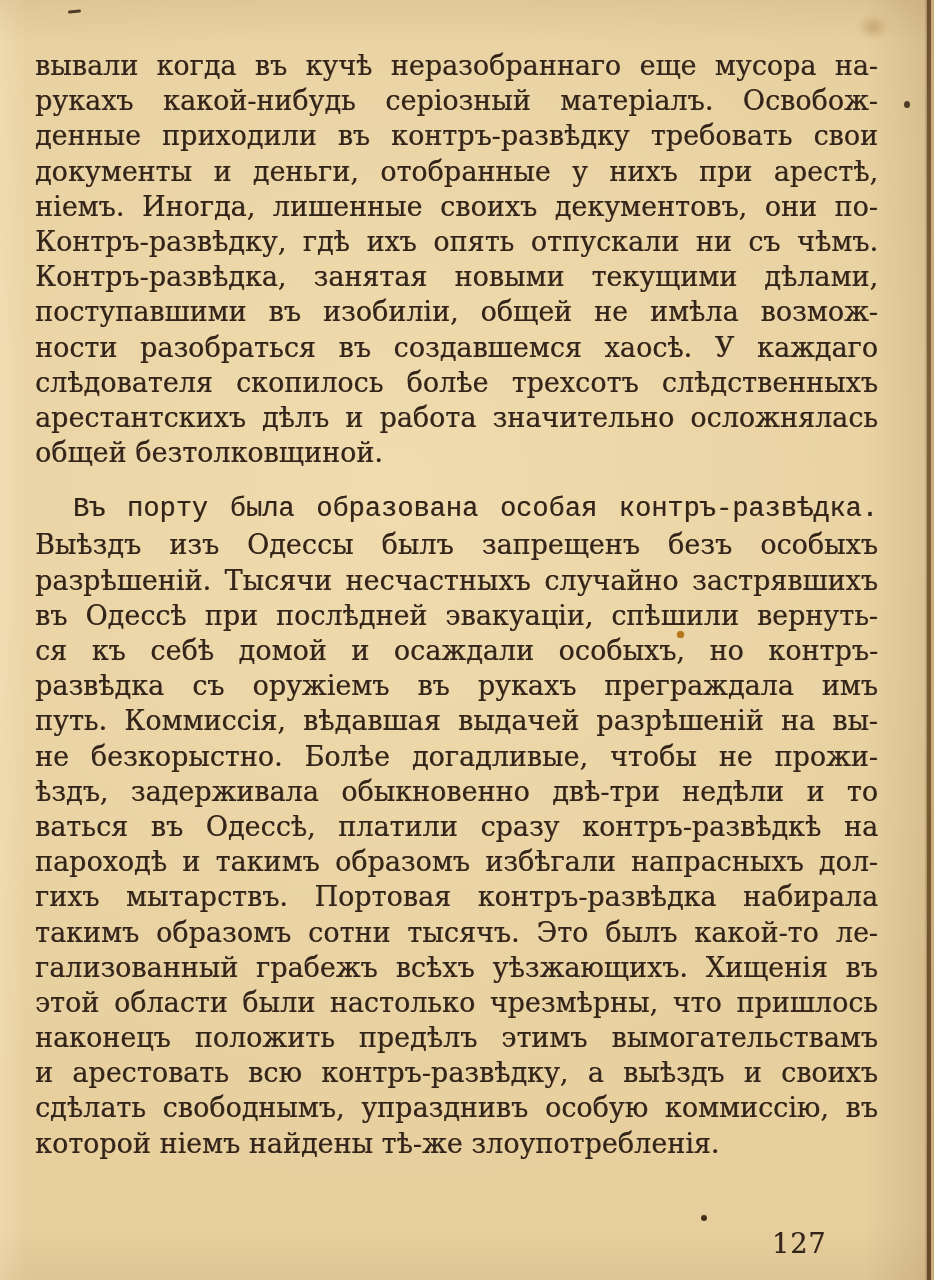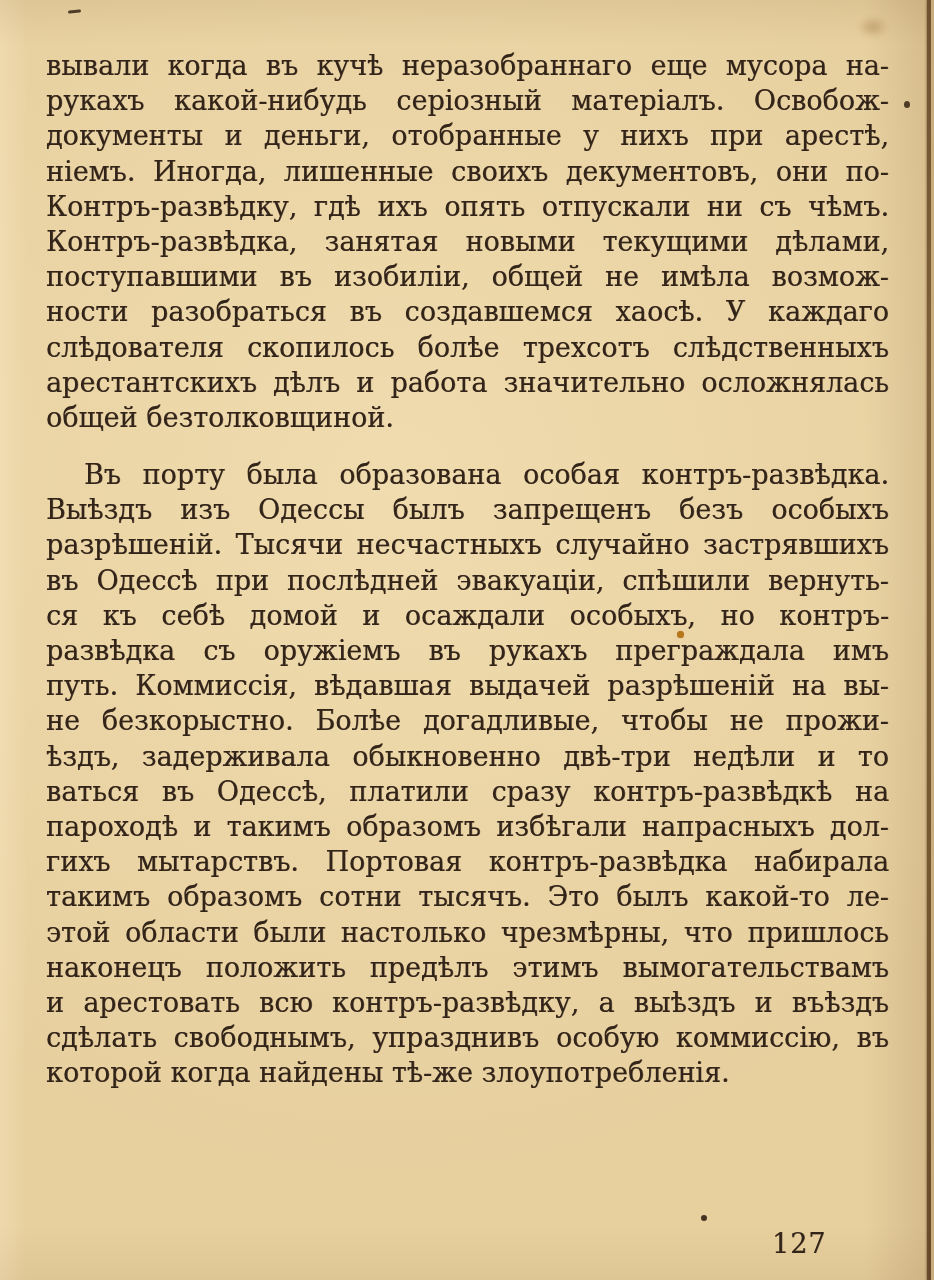--- a/index.html
+++ b/index.html
@@ -23,21 +23,21 @@
   }
 
   .page {
     position: absolute;
     inset: 0;
   }
 
   
   .text-block {
     position: absolute;
-    left: 46px;
+    left: 35px;
     top: 48px;
     width: 843px;
     color: #33241a;
     font-size: 27px;
     text-shadow: 0.5px 0.3px 0.5px rgba(56,38,24,0.55);
   }
   .paragraph + .paragraph {
     margin-top: 22px;
   }
   .line {
@@ -45,20 +45,21 @@
     line-height: 35.2px;
     text-align: justify;
     text-align-last: justify;
     overflow: hidden;
   }
   .line.last {
     text-align-last: left;
   }
   .paragraph.indent .line:first-child {
     padding-left: 38px;
+    font-family: Liberation Mono, monospace;
   }
 
   
   .page-number {
     position: absolute;
     left: 772px;
     top: 1228px;
     font-size: 27px;
     color: #33241a;
     letter-spacing: 1px;
@@ -126,20 +127,21 @@
   <div class="mark-dash"></div>
   <div class="smudge-top-right"></div>
   <div class="speck speck-dark-top"></div>
   <div class="speck speck-orange"></div>
   <div class="speck speck-dark-bottom"></div>
 
   <main class="text-block" id="text-block">
       <div class="paragraph">
         <div class="line">вывали когда въ кучѣ неразобраннаго еще мусора на-</div>
         <div class="line">рукахъ какой-нибудь серіозный матеріалъ. Освобож-</div>
+        <div class="line">денные приходили въ контръ-развѣдку требовать свои</div>
         <div class="line">документы и деньги, отобранные у нихъ при арестѣ,</div>
         <div class="line">ніемъ. Иногда, лишенные своихъ декументовъ, они по-</div>
         <div class="line">Контръ-развѣдку, гдѣ ихъ опять отпускали ни съ чѣмъ.</div>
         <div class="line">Контръ-развѣдка, занятая новыми текущими дѣлами,</div>
         <div class="line">поступавшими въ изобиліи, общей не имѣла возмож-</div>
         <div class="line">ности разобраться въ создавшемся хаосѣ. У каждаго</div>
         <div class="line">слѣдователя скопилось болѣе трехсотъ слѣдственныхъ</div>
         <div class="line">арестантскихъ дѣлъ и работа значительно осложнялась</div>
         <div class="line last">общей безтолковщиной.</div>
       </div>
@@ -150,25 +152,26 @@
         <div class="line">въ Одессѣ при послѣдней эвакуаціи, спѣшили вернуть-</div>
         <div class="line">ся къ себѣ домой и осаждали особыхъ, но контръ-</div>
         <div class="line">развѣдка съ оружіемъ въ рукахъ преграждала имъ</div>
         <div class="line">путь. Коммиссія, вѣдавшая выдачей разрѣшеній на вы-</div>
         <div class="line">не безкорыстно. Болѣе догадливые, чтобы не прожи-</div>
         <div class="line">ѣздъ, задерживала обыкновенно двѣ-три недѣли и то</div>
         <div class="line">ваться въ Одессѣ, платили сразу контръ-развѣдкѣ на</div>
         <div class="line">пароходѣ и такимъ образомъ избѣгали напрасныхъ дол-</div>
         <div class="line">гихъ мытарствъ. Портовая контръ-развѣдка набирала</div>
         <div class="line">такимъ образомъ сотни тысячъ. Это былъ какой-то ле-</div>
+        <div class="line">гализованный грабежъ всѣхъ уѣзжающихъ. Хищенія въ</div>
         <div class="line">этой области были настолько чрезмѣрны, что пришлось</div>
         <div class="line">наконецъ положить предѣлъ этимъ вымогательствамъ</div>
-        <div class="line">и арестовать всю контръ-развѣдку, а выѣздъ и въѣздъ</div>
+        <div class="line">и арестовать всю контръ-развѣдку, а выѣздъ и своихъ</div>
         <div class="line">сдѣлать свободнымъ, упразднивъ особую коммиссію, въ</div>
-        <div class="line last">которой когда найдены тѣ-же злоупотребленія.</div>
+        <div class="line last">которой ніемъ найдены тѣ-же злоупотребленія.</div>
       </div>
     </main>
 
   <div class="page-number">127</div>
 
   <div class="page-edge-line"></div>
   <div class="page-edge-outer"></div>
 
 </div>
 

